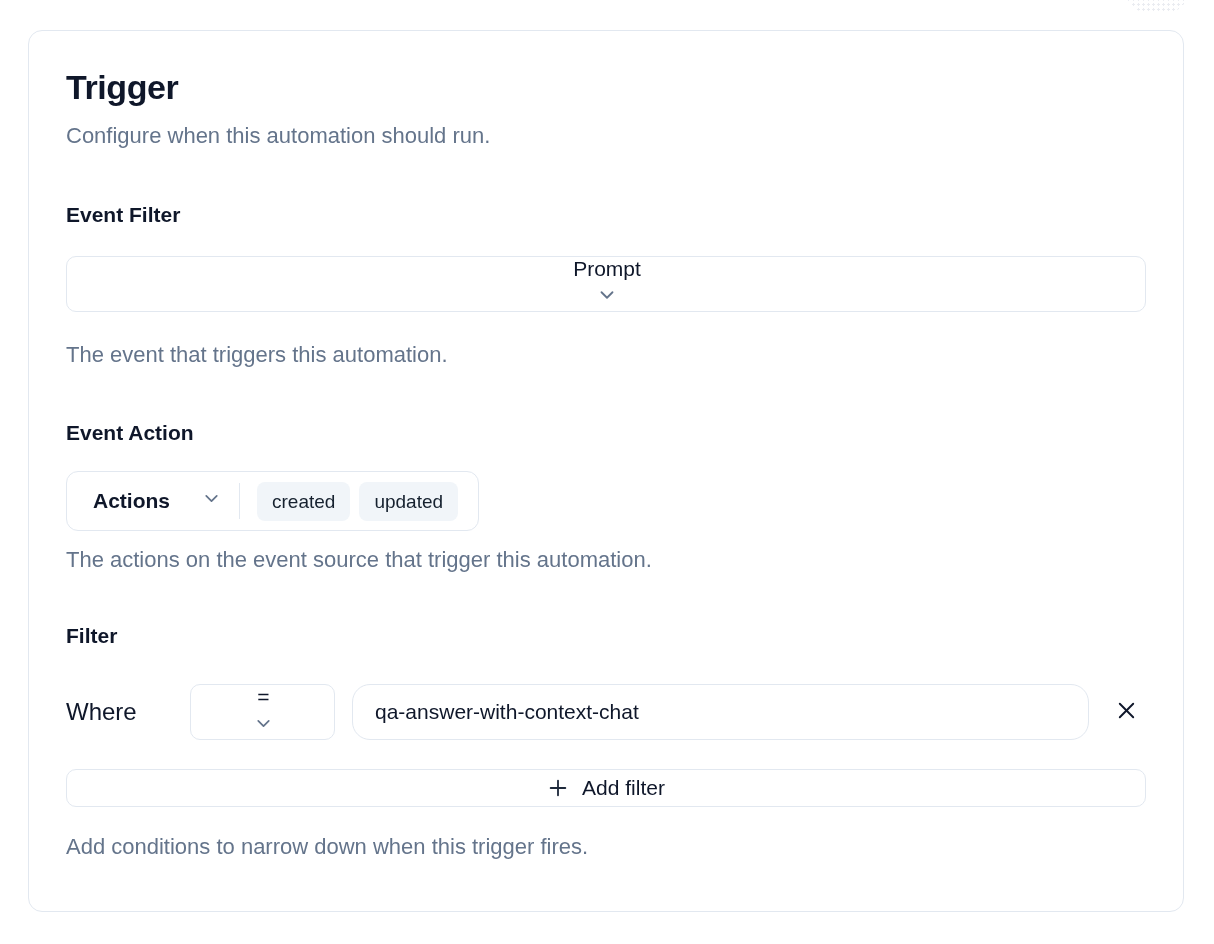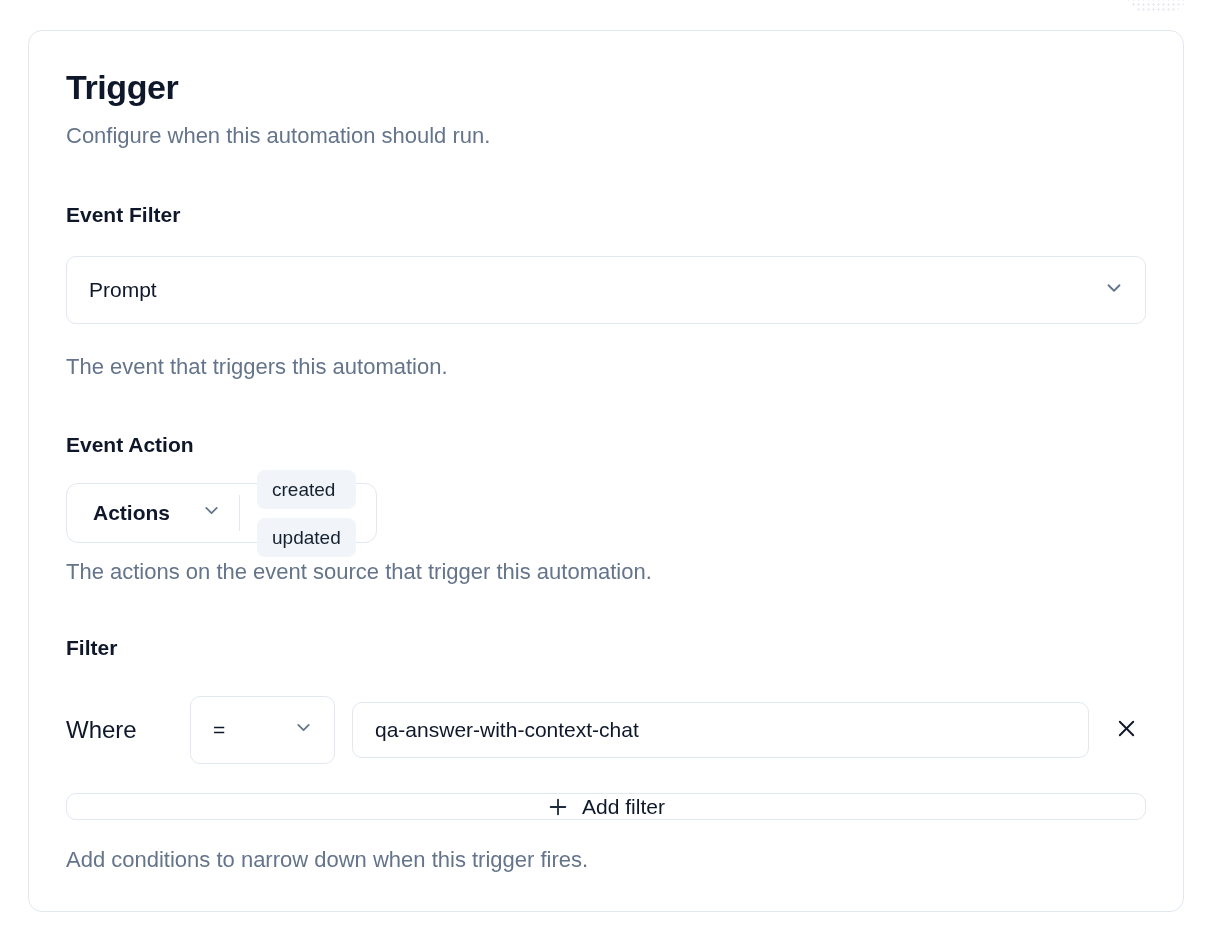--- a/index.html
+++ b/index.html
@@ -62,28 +62,29 @@
   .helper {
     font-size: 22px;
     line-height: 30px;
     color: #64748b;
   }
 
   .select {
     display: flex;
     align-items: center;
     justify-content: space-between;
-    height: 68px;
+    height: 56px;
     border: 1px solid #e2e8f0;
     border-radius: 10px;
     background: #fff;
     padding: 0 20px 0 22px;
     font-size: 21px;
     color: #0f172a;
     cursor: pointer;
+    flex-direction: column;
   }
   .select-full { margin-top: 28px; width: 100%; }
   .helper-mt28 { margin-top: 28px; }
   .helper-mt26 { margin-top: 14px; }
   .helper-mt25 { margin-top: 25px; }
 
   .chev { flex: 0 0 auto; display: block; }
 
   
   .actions-box-wrap { margin-top: 25px; }
@@ -102,21 +103,21 @@
     align-items: center;
     gap: 31px;
     font-size: 21px;
     font-weight: 700;
     color: #0f172a;
     cursor: pointer;
     background: none; border: none; padding: 0;
     font-family: inherit;
   }
   .vdivider { width: 1px; height: 36px; background: #e2e8f0; }
-  .chips { display: flex; gap: 9px; flex-direction: column; }
+  .chips { display: flex; gap: 9px; }
   .chip {
     background: #f1f5f9;
     border-radius: 8px;
     padding: 10px 15px;
     font-size: 19px;
     line-height: 19px;
     color: #16212f;
   }
 
   
@@ -132,41 +133,41 @@
     font-size: 24px;
     color: #0f172a;
   }
   .select-name { width: 311px; flex: 0 0 auto; font-weight: 600; }
   .select-op   { width: 145px; flex: 0 0 auto; }
   .value-input {
     flex: 1 1 auto;
     min-width: 0;
     height: 56px;
     border: 1px solid #e2e8f0;
-    border-radius: 10px;
+    border-radius: 18px;
     padding: 0 22px;
     font-size: 21px;
     color: #0f172a;
     font-family: inherit;
     outline: none;
     background: #fff;
   }
   .remove-btn {
     flex: 0 0 auto;
     width: 40px; height: 40px;
     display: flex; align-items: center; justify-content: center;
     background: none; border: none; padding: 0;
     cursor: pointer;
     color: #0f172a;
   }
 
   .add-filter-btn {
     margin-top: 29px;
     width: 100%;
-    height: 27px;
+    height: 38px;
     border: 1px solid #e2e8f0;
     border-radius: 10px;
     background: #fff;
     display: flex;
     align-items: center;
     justify-content: center;
     gap: 13px;
     font-size: 21px;
     font-weight: 500;
     color: #0f172a;

